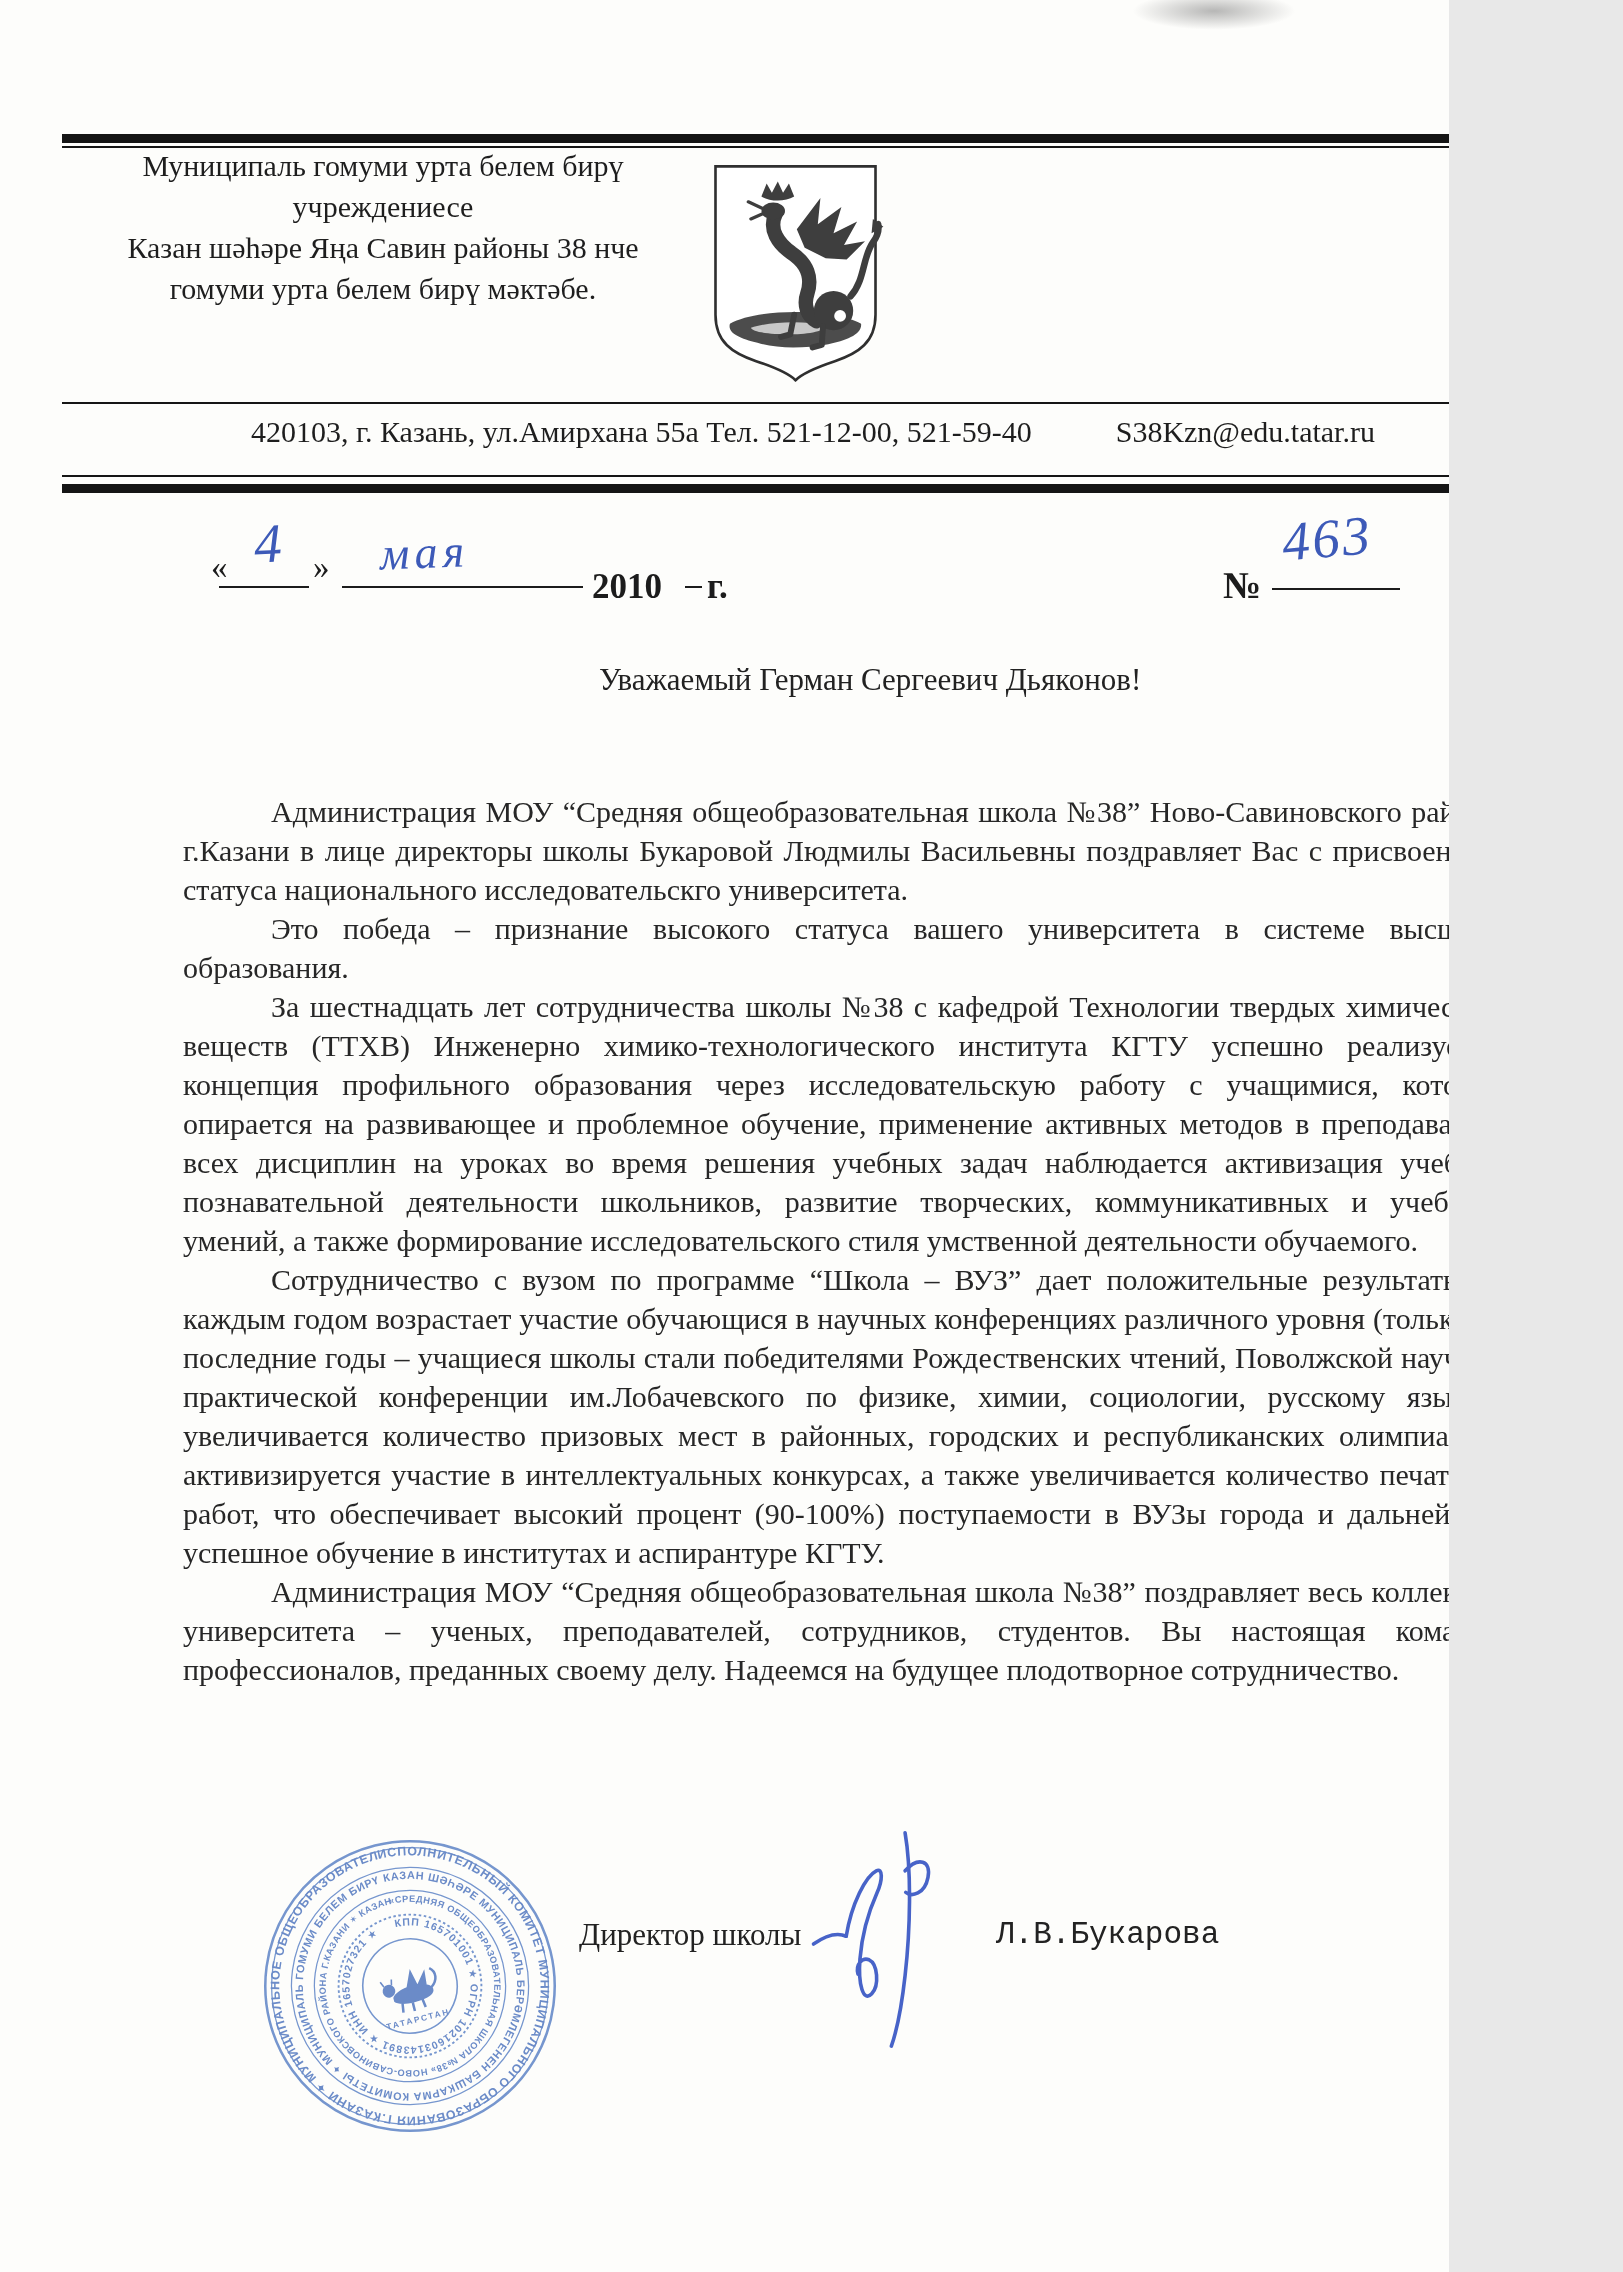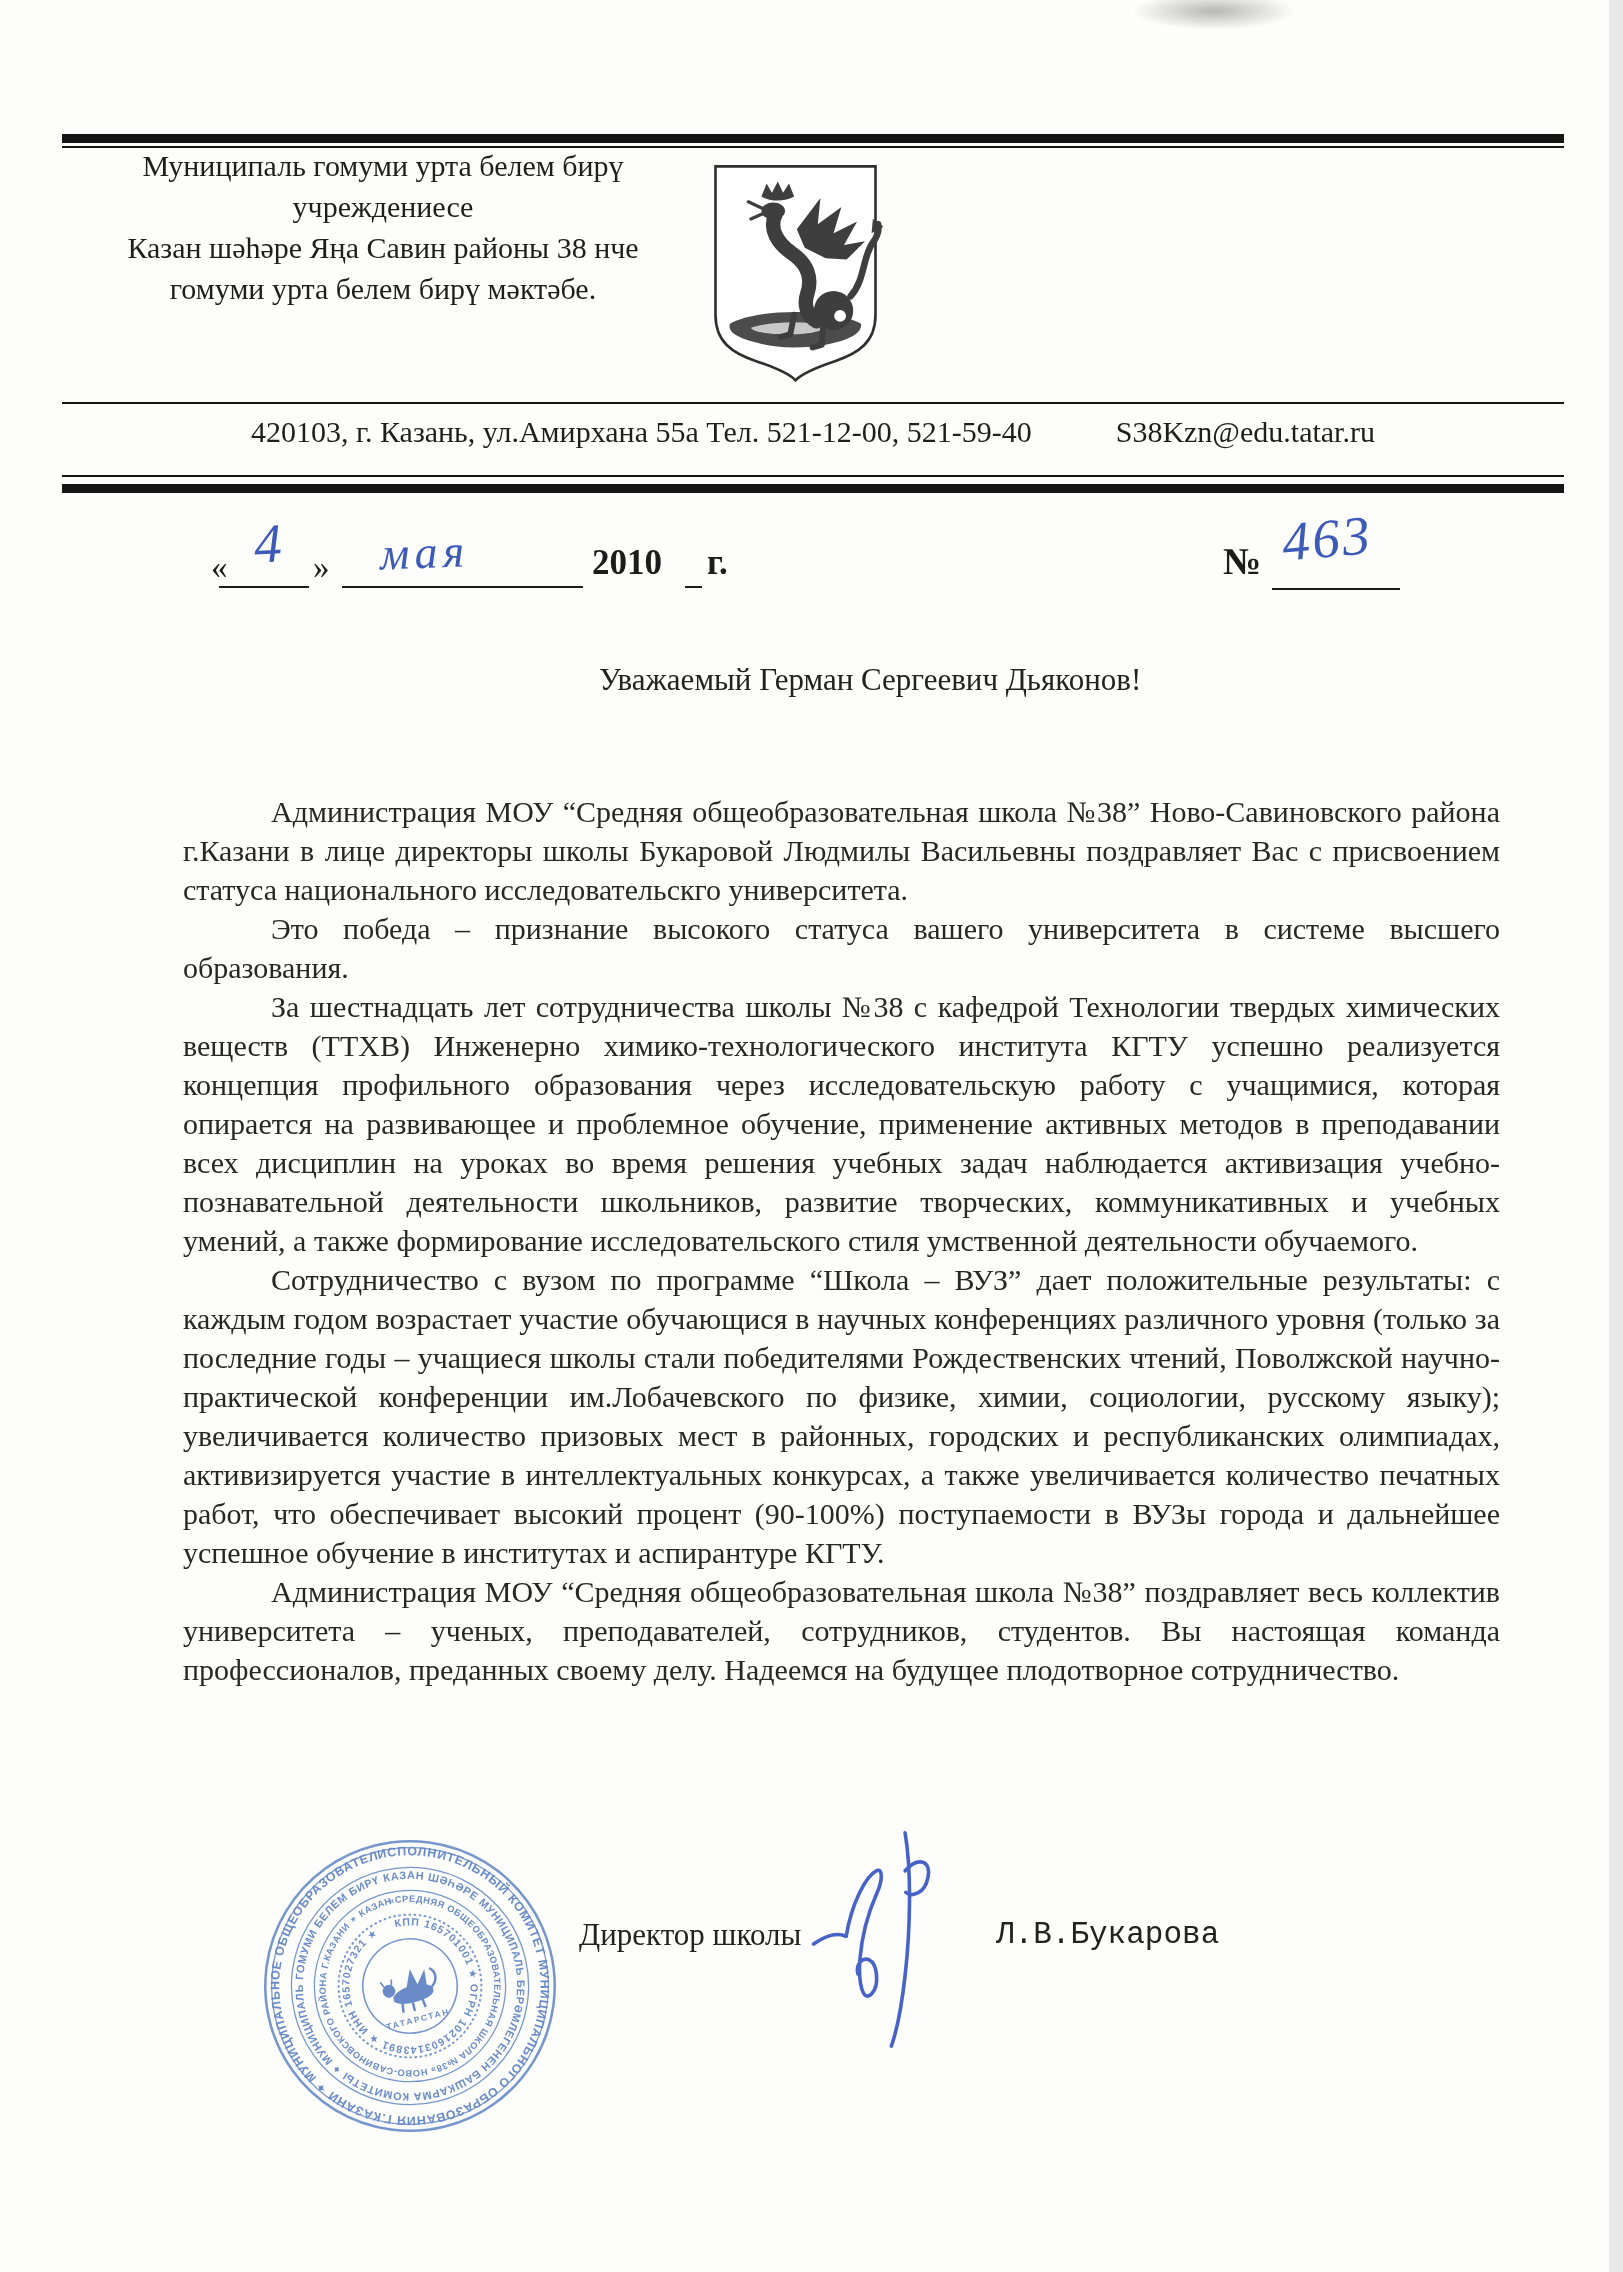--- a/index.html
+++ b/index.html
@@ -1,18 +1,18 @@
 <!DOCTYPE html>
 <html lang="ru" style="font-size:10.5px"><head>
 <meta charset="utf-8">
 <style>
   html,body{margin:0;padding:0;background:#e8e8e8;}
   #page{
     position:relative;
-    width:1609px;height:2273px;
+    width:1449px;height:2273px;
     background:#fdfdfb;
     font-family:"Liberation Serif","DejaVu Serif",serif;
     color:#242424;
     overflow:hidden;
   }
   .rule{position:absolute;left:62px;width:1502px;background:#151515;}
   .rule.thick{height:8.5px;}
   .rule.thin{height:2px;}
   .hdr-block{
     position:absolute;
@@ -22,21 +22,21 @@
     line-height:41px;
     color:#1e1e1e;
   }
   .address-row{
     position:absolute;left:62px;top:415px;width:1502px;
     display:flex;justify-content:center;gap:84px;
     font-size:30px;color:#1e1e1e;
   }
   .abs{position:absolute;}
   .printed{font-size:33px;color:#1c1c1c;}
-  .printed-bold{font-weight:bold;font-size:35px;color:#1c1c1c;}
+  .printed-bold{font-weight:bold;font-size:35px;color:#1c1c1c;margin-top:24px;}
   .blank-line{position:absolute;height:2px;background:#1c1c1c;}
   .hand{
     font-family:"Liberation Serif","DejaVu Serif",serif;
     font-style:italic;
     color:#3d5ab8;
     display:inline-block;
   }
   .salutation{position:absolute;left:599px;top:662px;font-size:31px;color:#222;}
   .body-text{
     position:absolute;left:183px;top:792px;width:1317px;

